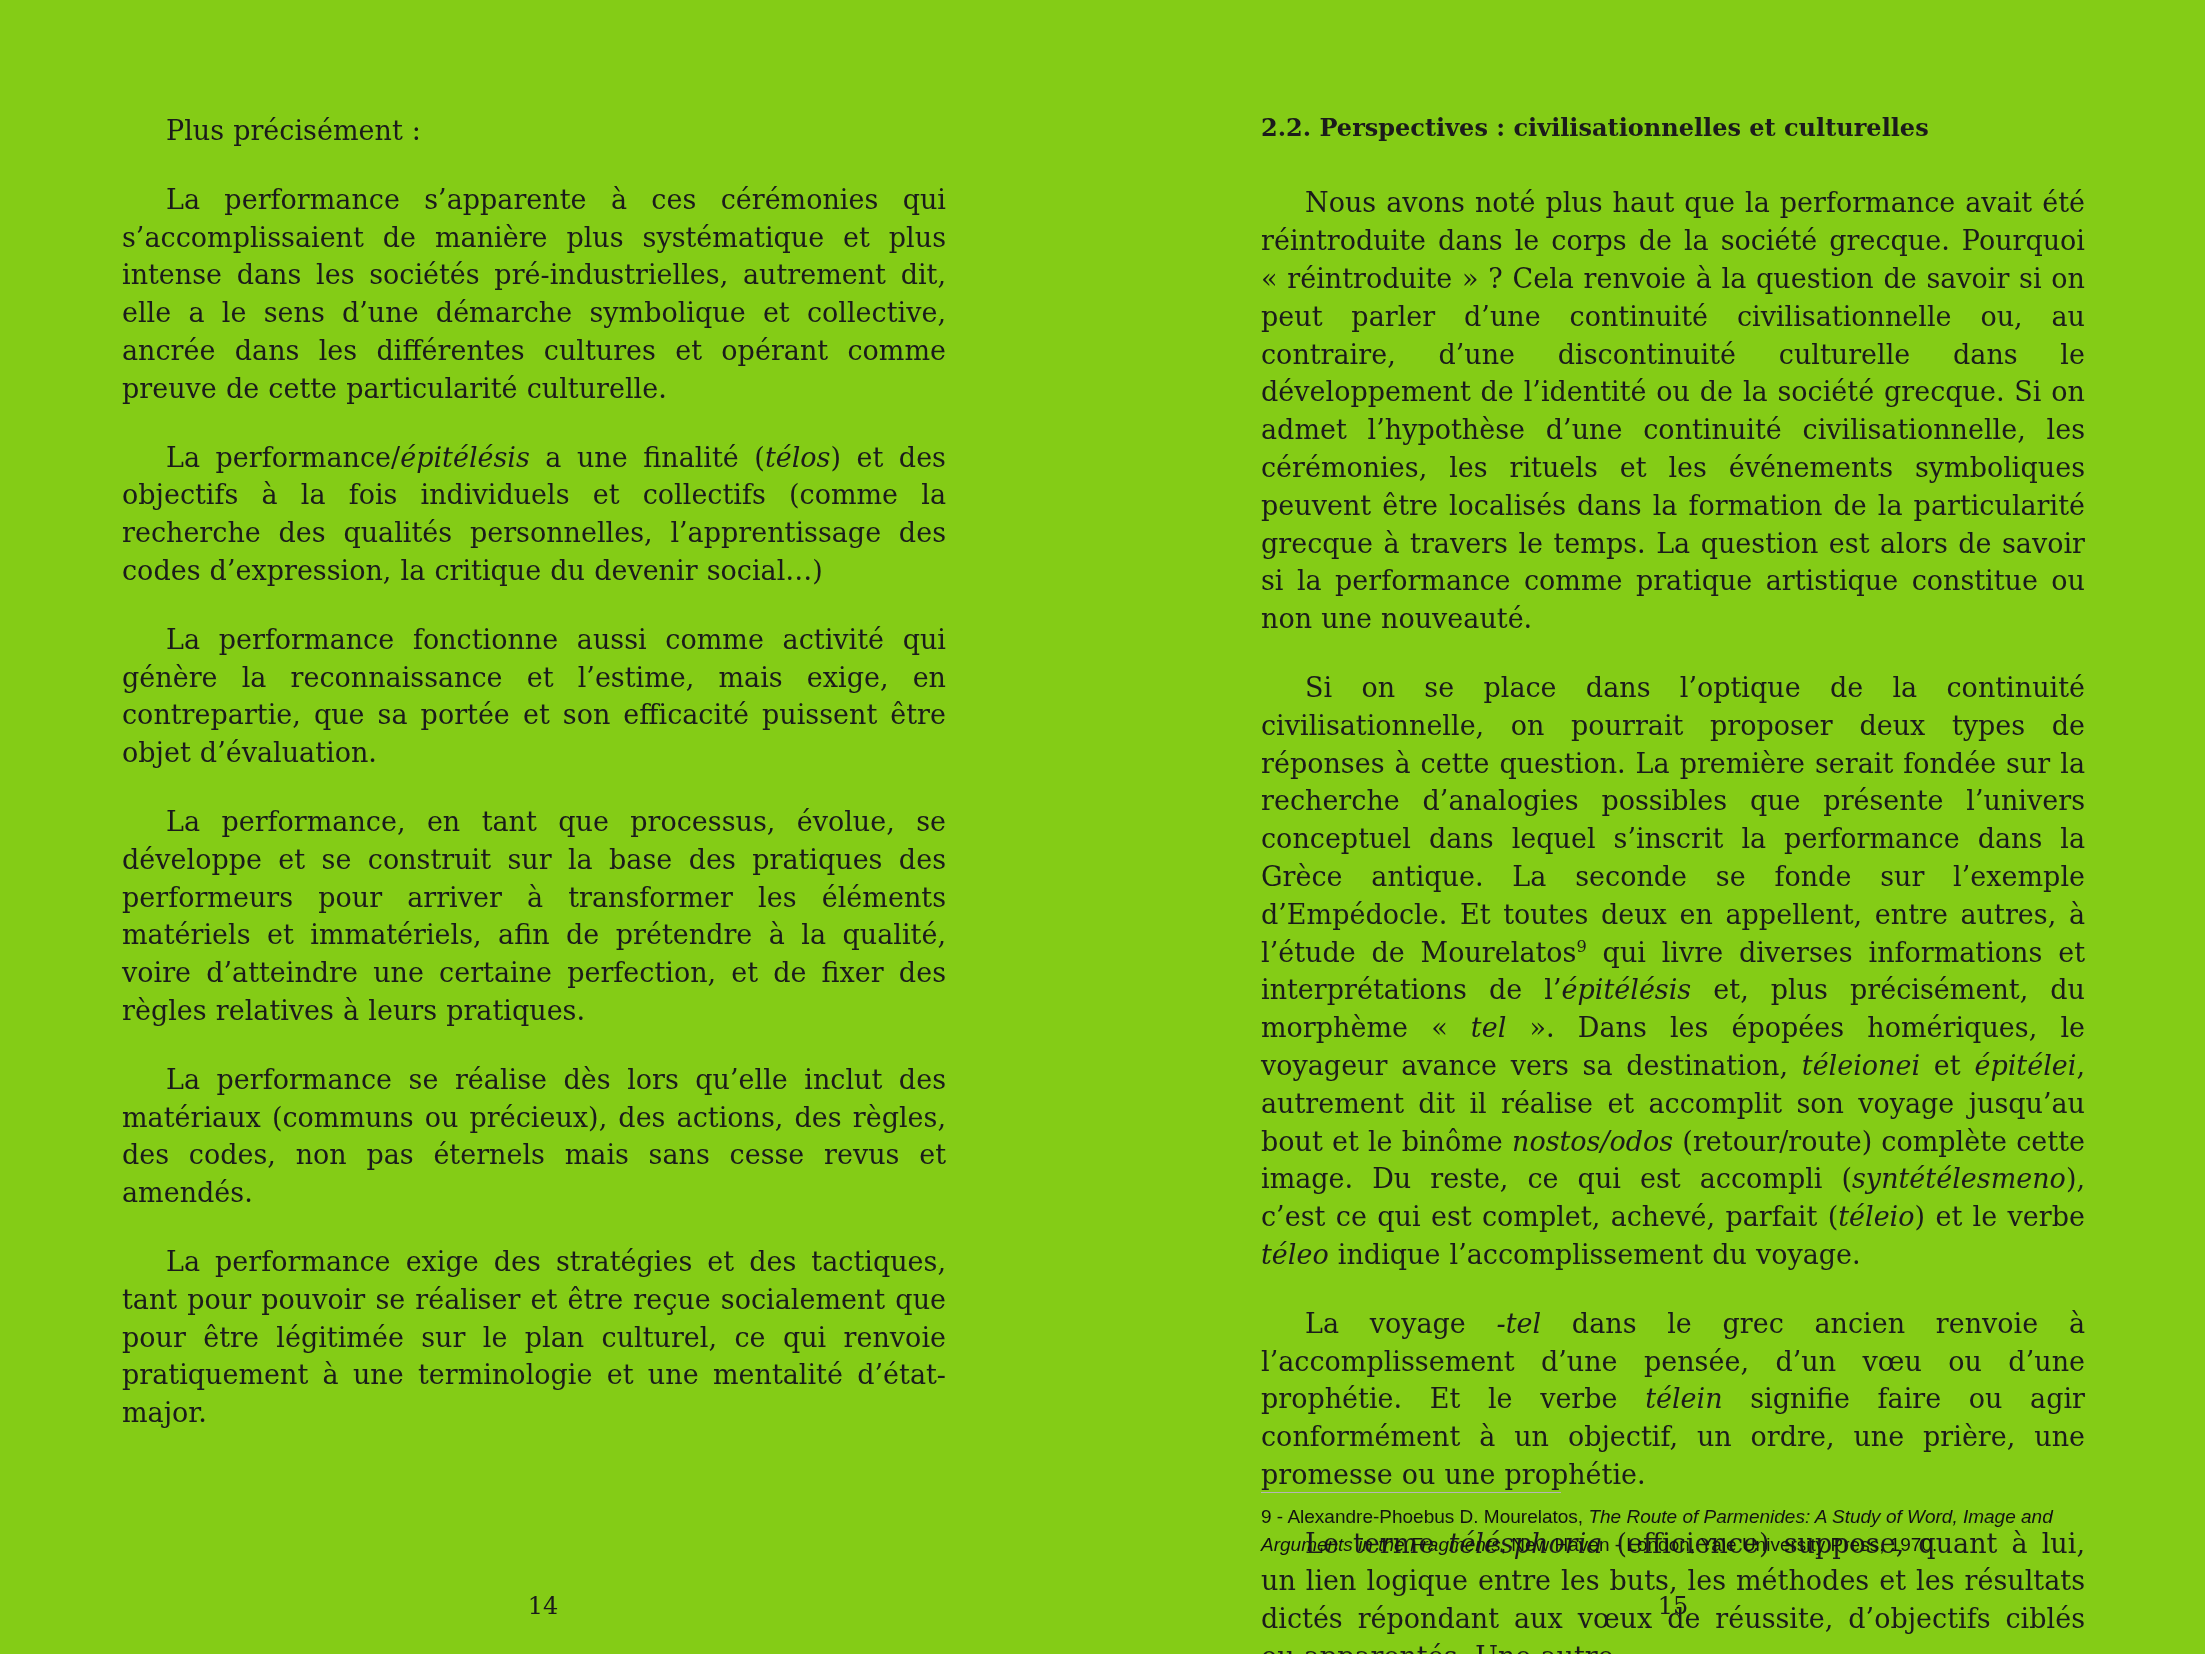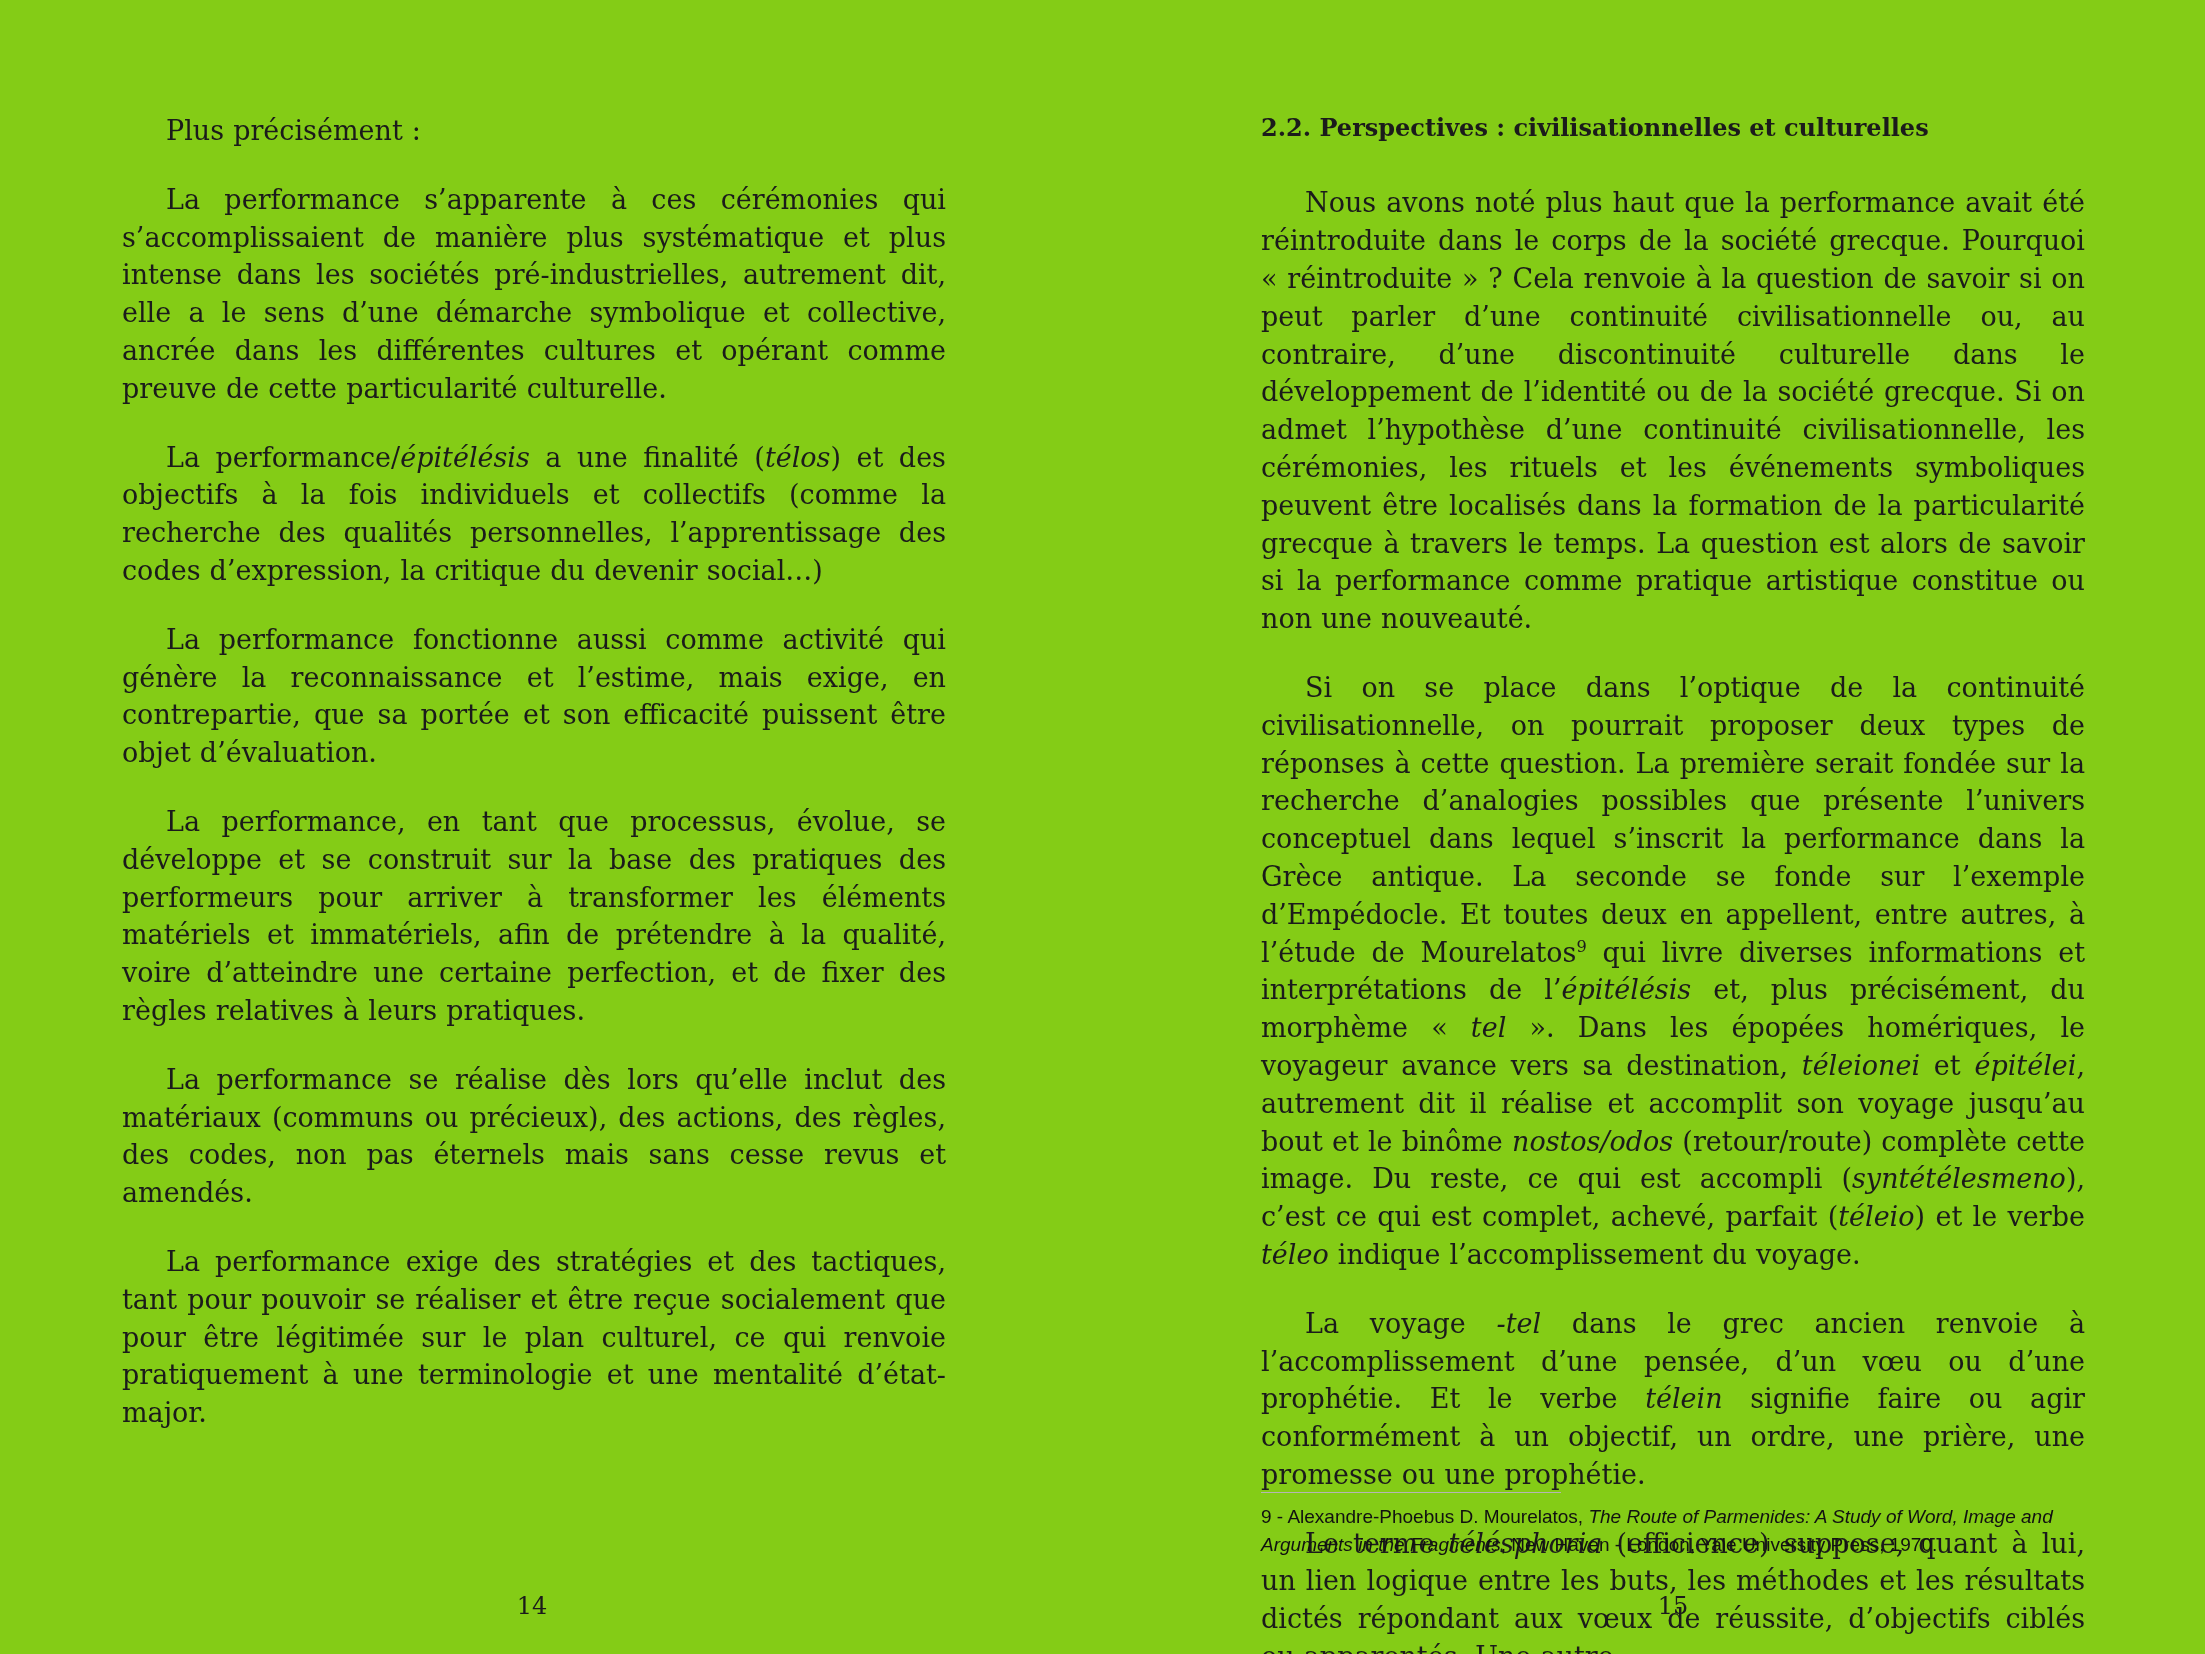--- a/index.html
+++ b/index.html
@@ -78,21 +78,21 @@
   .footnote-text em { font-style: italic; }
 
   .page-number {
     position: absolute;
     bottom: 34px;
     width: 824px;
     text-align: center;
     font-size: 24px;
     color: #1b1b1b;
   }
-  .page--left  .page-number { left: 120px; }
+  .page--left  .page-number { left: 131px; }
   .page--right .page-number { left: 158px; }
 </style>
 </head>
 <body>
 
 <div class="spread">
 
   <section class="page page--left">
     <div class="page-body" id="page-body-0">
         <p class="para"><span>Plus précisément :</span></p>

